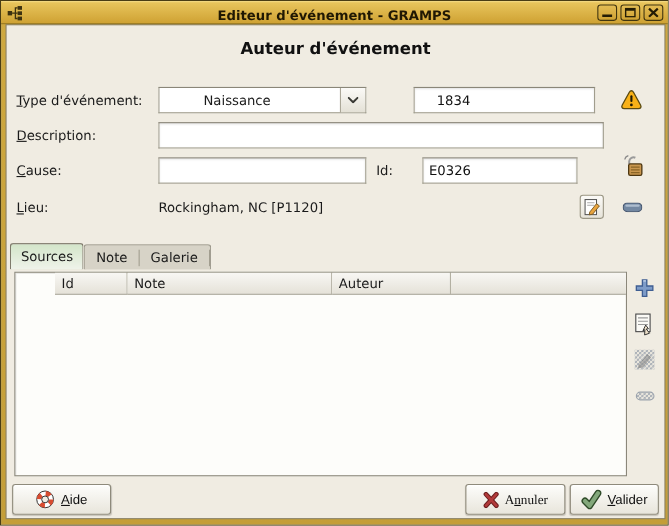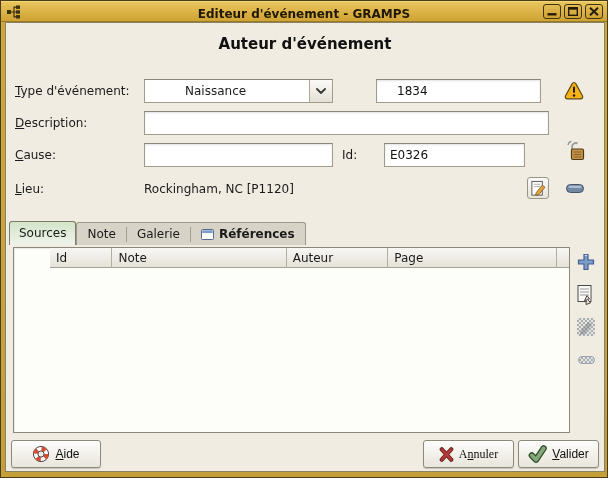--- a/index.html
+++ b/index.html
@@ -175,36 +175,28 @@
       </div>
       <div class="tab-strip">
         <span class="tab-item">
             <span>Note</span>
           </span>
         <span class="tab-sep"></span>
         <span class="tab-item">
             <span>Galerie</span>
           </span>
         <span class="tab-sep"></span>
-        <span class="tab-item bold">
-          <svg width="13" height="11" viewBox="0 0 13 11">
-            <rect x="0.5" y="0.5" width="12" height="10" rx="1" fill="#FDFDFB" stroke="#55688c"></rect>
-            <rect x="1.3" y="1.3" width="10.4" height="2.8" fill="#7C9CC8"></rect>
-          </svg>
-          <span>Références</span>
-        </span>
       </div>
     </div>
 
     <div class="table-frame">
       <div class="thead">
         <div class="th" style="width:66px;">Id</div>
         <div class="th" style="width:186px;">Note</div>
         <div class="th" style="width:108px;">Auteur</div>
-        <div class="th" style="width:180px;">Page</div>
         <div class="th fill"></div>
       </div>
       <div class="tbody"></div>
     </div>
 
     <span class="side-btn" style="top:226px;">
       <svg width="20" height="20" viewBox="0 0 20 20">
         <path d="M8 2.5 h4 v5.5 h5.5 v4 h-5.5 v5.5 h-4 v-5.5 H2.5 v-4 H8 Z" fill="#7E9CC8" stroke="#3F5E92" stroke-width="1.2"></path>
         <path d="M8.8 3.4 h2.4" stroke="#CDDCF0" stroke-width="1.2"></path>
       </svg>

